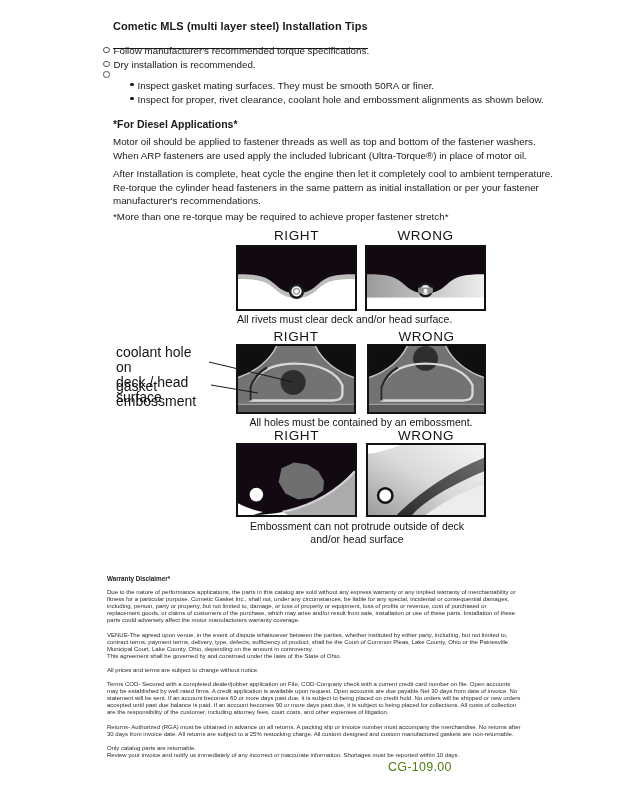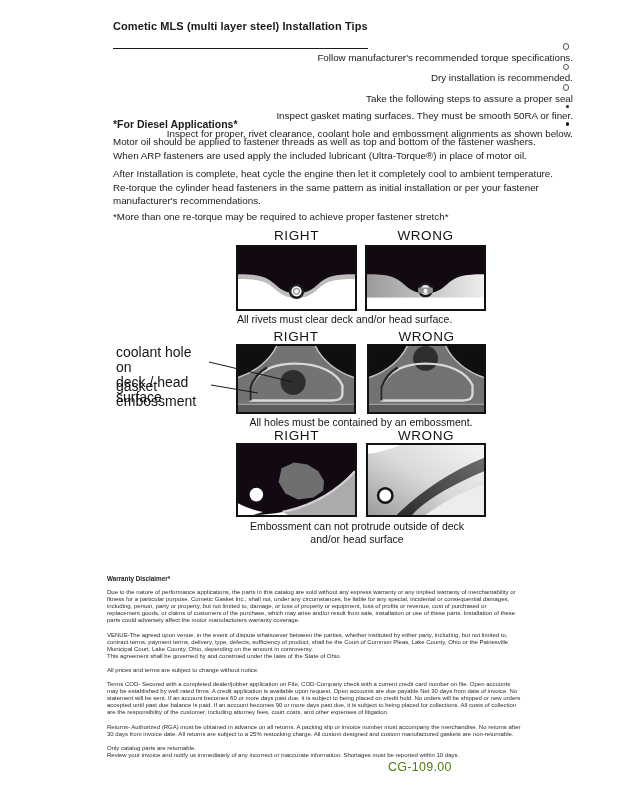--- a/index.html
+++ b/index.html
@@ -8,21 +8,21 @@
     font-family:"Liberation Sans", sans-serif;color:#1a1a1a;
     position:relative;overflow:hidden;
   }
   .abs{position:absolute;}
   
   .doc-title{
     left:113px;top:20px;font-size:11px;font-weight:bold;
     border-bottom:1.5px solid #1a1a1a;padding-bottom:16px;letter-spacing:.1px;
   }
   .tips{left:103px;top:44px;width:470px;font-size:9.8px;line-height:14px;}
-  .tip-row{display:flex;align-items:flex-end;flex-direction:column;}
+  .tip-row{display:flex;align-items:center;}
   .o-bullet{width:4.5px;height:4.5px;border:1px solid #555;border-radius:50%;
     display:inline-block;margin-right:4px;flex:0 0 auto;position:relative;top:-1px;}
   .sub{margin-left:27px;}
   .f-bullet{width:3.5px;height:3.5px;background:#1a1a1a;border-radius:50%;
     display:inline-block;margin-right:4px;flex:0 0 auto;position:relative;top:-1px;}
   
   .diesel-h{left:113px;top:118px;font-size:10.5px;font-weight:bold;}
   .para{left:113px;width:445px;font-size:9.8px;line-height:13.5px;}
   .p1{top:135px;} .p2{top:167px;} .p3{top:210px;}
   
@@ -48,21 +48,20 @@
   <div class="tip-row">
     <span class="o-bullet"></span>
     <span>Follow manufacturer's recommended torque specifications.</span>
   </div>
   <div class="tip-row">
     <span class="o-bullet"></span>
     <span>Dry installation is recommended.</span>
   </div>
   <div class="tip-row">
     <span class="o-bullet"></span>
-    <span>Take the following steps to assure a proper seal</span>
   </div>
   <div class="tip-row sub">
     <span class="f-bullet"></span>
     <span>Inspect gasket mating surfaces.  They must be smooth 50RA or finer.</span>
   </div>
   <div class="tip-row sub">
     <span class="f-bullet"></span>
     <span>Inspect for proper, rivet clearance, coolant hole and embossment alignments as shown below.</span>
   </div>
 </div>

